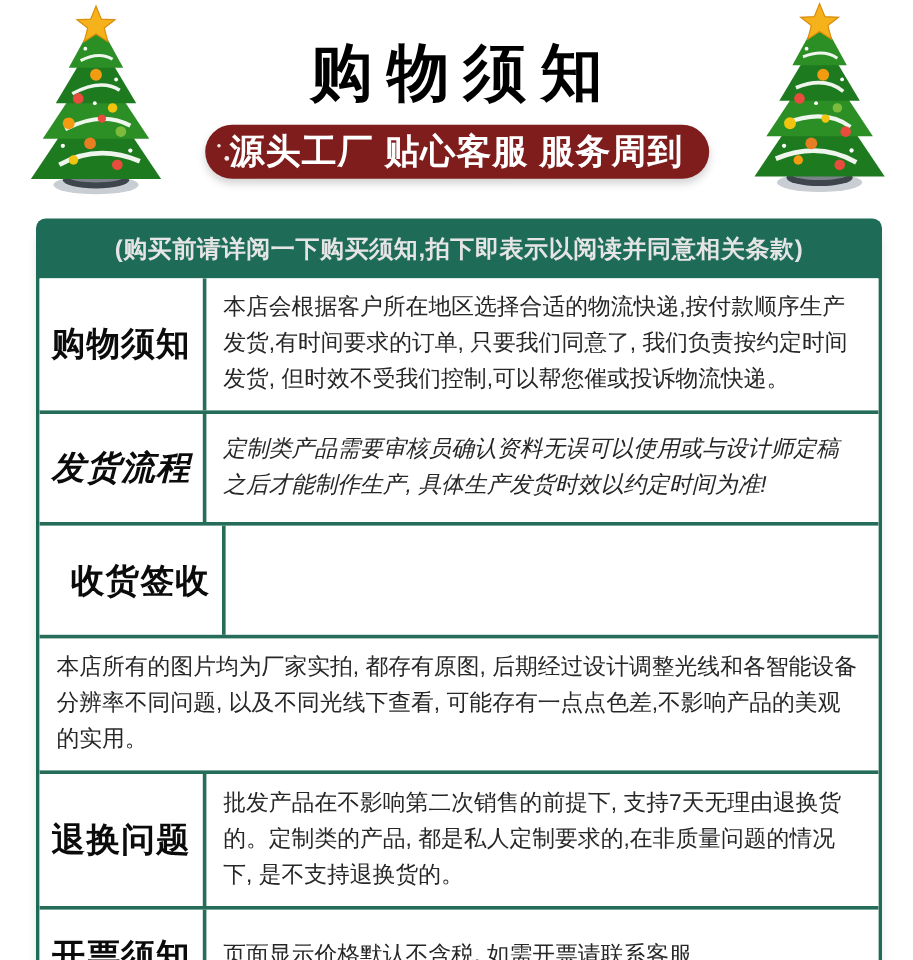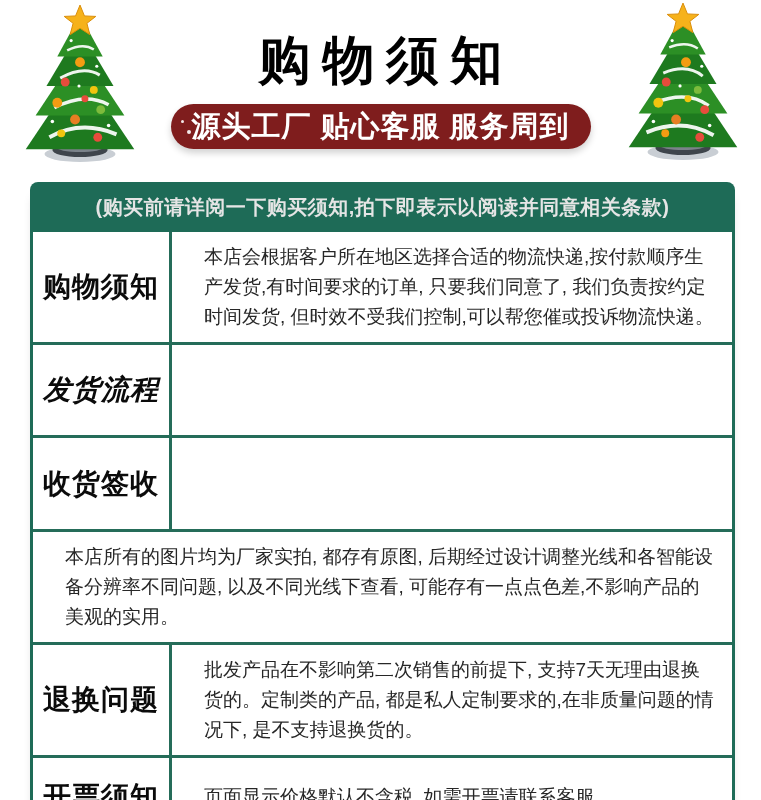--- a/index.html
+++ b/index.html
@@ -39,34 +39,34 @@
   }
   .board-note{
     height:50px;display:flex;align-items:center;justify-content:center;
     color:#e5e5e5;font-size:20px;font-weight:bold;letter-spacing:.5px;
   }
   .notice-table{background:#ffffff;}
   .notice-row{display:flex;box-sizing:border-box;background:#fff;}
   .notice-row + .notice-row{border-top:3px solid #256c59;}
   .notice-row:nth-child(1){min-height:93px;}
   .notice-row:nth-child(2){min-height:93px;font-style:italic;}
-  .notice-row:nth-child(3){min-height:94px;}
+  .notice-row:nth-child(3){min-height:94px;padding-left:16px;}
   .notice-row:nth-child(4){min-height:93px;}
   .notice-row:nth-child(5){min-height:95px;}
   .notice-row:nth-child(6){min-height:80px;}
   .row-label{
     width:139px;flex:0 0 139px;box-sizing:border-box;
     border-right:3px solid #256c59;
     display:flex;align-items:center;justify-content:center;
     font-size:28px;font-weight:bold;color:#0b0b0b;letter-spacing:1px;
   }
   .row-content{
     flex:1;display:flex;align-items:center;
     padding:10px 16px 10px 14px;box-sizing:border-box;
-    font-size:19px;line-height:30px;color:#272727;font-weight:500;margin-left:18px;
+    font-size:19px;line-height:30px;color:#272727;font-weight:500;
   }
 </style>
 </head>
 <body>
 
 <div class="tree left">
   <svg viewBox="0 0 150 165" width="148" height="165" aria-hidden="true">
     <ellipse cx="75" cy="153" rx="36" ry="8" fill="#c9ced4"></ellipse>
     <ellipse cx="75" cy="149" rx="28" ry="7" fill="#3f454c"></ellipse>
     <ellipse cx="75" cy="146" rx="24" ry="5" fill="#7b828a"></ellipse>
@@ -140,20 +140,21 @@
   <div class="board-note">(购买前请详阅一下购买须知,拍下即表示以阅读并同意相关条款)</div>
   <div class="notice-table">
 
     <div class="notice-row">
       <div class="row-label">购物须知</div>
       <div class="row-content">本店会根据客户所在地区选择合适的物流快递,按付款顺序生产发货,有时间要求的订单, 只要我们同意了, 我们负责按约定时间发货, 但时效不受我们控制,可以帮您催或投诉物流快递。</div>
     </div>
 
     <div class="notice-row">
       <div class="row-label">发货流程</div>
+      <div class="row-content">定制类产品需要审核员确认资料无误可以使用或与设计师定稿之后才能制作生产, 具体生产发货时效以约定时间为准!</div>
     </div>
 
     <div class="notice-row">
       <div class="row-label">收货签收</div>
     </div>
 
     <div class="notice-row">
       <div class="row-content">本店所有的图片均为厂家实拍, 都存有原图, 后期经过设计调整光线和各智能设备分辨率不同问题, 以及不同光线下查看, 可能存有一点点色差,不影响产品的美观的实用。</div>
     </div>
 

